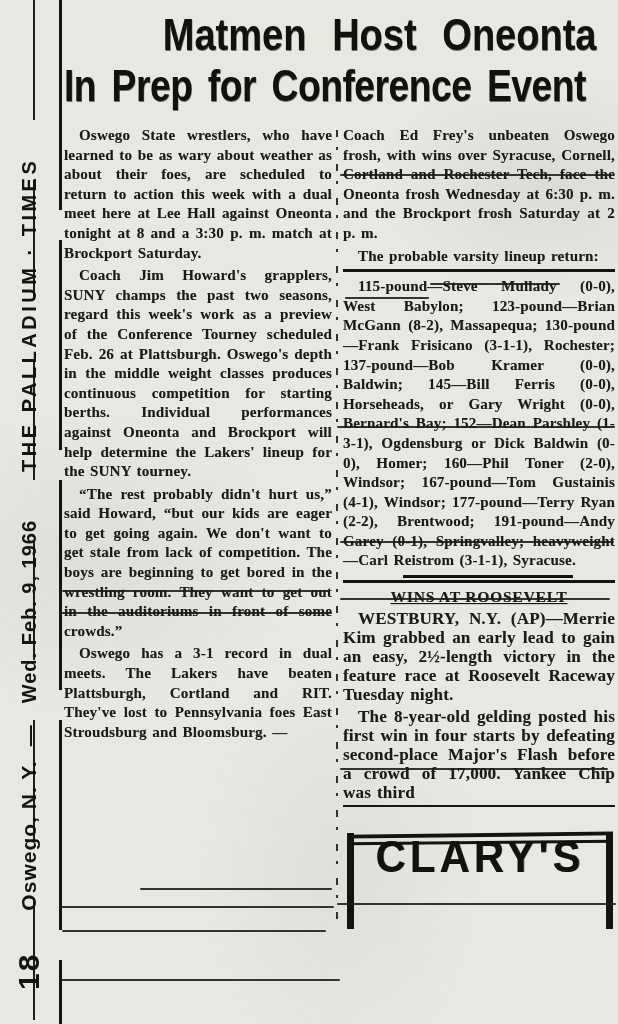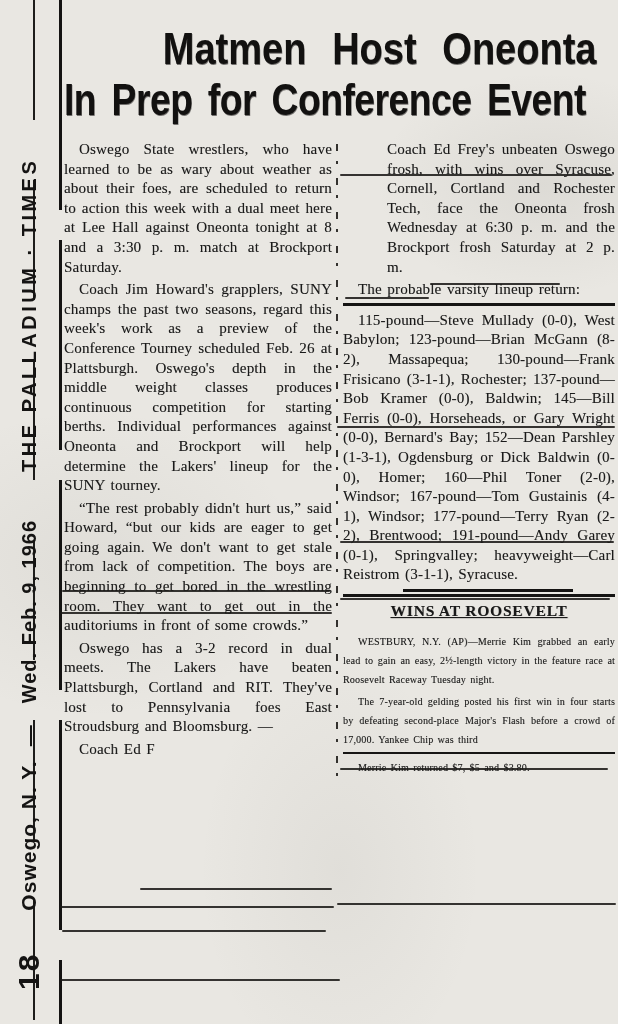--- a/index.html
+++ b/index.html
@@ -26,50 +26,50 @@
     transform-origin:0 0; transform:rotate(-90deg) translateX(-1024px);
     display:flex; align-items:center; font-family:"Liberation Sans", sans-serif;
     color:#151413; white-space:nowrap;
   }
   .mh-page { font-size:30px; font-weight:900; margin-left:34px; letter-spacing:2px; }
   .mh-city { font-size:21px; font-weight:700; margin-left:42px; letter-spacing:1px; }
   .mh-dash { font-size:21px; font-weight:700; margin-left:14px; }
   .mh-date { font-size:20px; font-weight:700; margin-left:22px; letter-spacing:1px; }
   .mh-paper { font-size:20px; font-weight:700; margin-left:48px; letter-spacing:3.5px; }
 
-  .content { position:absolute; left:64px; top:24px; width:552px; }
+  .content { position:absolute; left:64px; top:10px; width:552px; }
 
   .headline { font-family:"Liberation Sans", sans-serif; font-weight:700; color:#121110;
     text-shadow:0.5px 0.5px 0 rgba(18,17,16,0.55); }
   .headline-1 { font-size:40px; line-height:50px; padding-left:104px; white-space:nowrap;
     word-spacing:16px; transform:scale(0.95,1.1); transform-origin:left center; }
   .headline-2 { font-size:40px; line-height:52px; white-space:nowrap; letter-spacing:-0.5px;
     word-spacing:6px; transform:scale(0.93,1.1); transform-origin:left center; }
 
   .columns { display:flex; margin-top:14px; }
   .col-left { width:268px; }
   .col-divider { width:2px; margin:4px 5px 0 4px;
     background:repeating-linear-gradient(to bottom,#33312e 0 7px, transparent 7px 17px, #33312e 17px 20px, transparent 20px 34px); }
   .col-right { width:272px; }
 
   p.body {
     margin:0 0 3px; text-indent:15px; text-align:justify;
-    font-size:15px; line-height:19.6px; font-weight:400; letter-spacing:0.2px;
+    font-size:15px; line-height:19.6px; font-weight:700; letter-spacing:0.2px;
     word-spacing:1.5px; text-shadow:0.3px 0.3px 0 rgba(26,25,23,0.35);
   }
-  p.noindent { text-indent:0;margin-left:44px; }
+  p.noindent { text-indent:0; }
   .stray-line { margin-bottom:0; }
 
   .rule-h { height:3px; background:#151413; margin:2px 0 5px; }
   .section-rule { position:relative; height:3px; background:#151413; margin:9px 0 5px; }
   .section-rule::after { content:""; position:absolute; top:-5px; left:60px; width:170px; height:3px; background:#141312; }
 
   .wins-heading { text-align:center; font-weight:700; font-size:15.5px; letter-spacing:0.8px;
-    text-decoration:underline; margin:1px 0 12px; text-shadow:0.4px 0.4px 0 rgba(20,19,18,0.4); }
-  .roosevelt p.body { font-size:10px; line-height:19px; }
+    text-decoration:underline; margin:1px 0 3px; text-shadow:0.4px 0.4px 0 rgba(20,19,18,0.4); }
+  .roosevelt p.body { font-size:17px; line-height:19px; }
   .pay-rule { height:2px; background:#171615; margin:3px 0 4px; }
 
   .ad { position:relative; margin:9px 2px 0 4px; height:96px;
     border-left:7px solid #141312; border-right:7px solid #141312; }
   .ad-top-a { position:absolute; top:0; left:-7px; right:-7px; height:4px; background:#141312; transform:rotate(-0.7deg); }
   .ad-top-b { position:absolute; top:8px; left:-7px; right:-7px; height:3px; background:#141312; transform:rotate(-0.5deg); }
   .ad-name { margin-top:26px; text-align:center; font-family:"Liberation Sans", sans-serif;
     font-size:42px; font-weight:900; letter-spacing:4px; color:#121110;
     transform:scaleY(1.05); text-shadow:0.6px 0.6px 0 rgba(18,17,16,0.6); }
 
@@ -97,42 +97,45 @@
       <div class="headline-1">Matmen Host Oneonta</div>
       <div class="headline-2">In Prep for Conference Event</div>
     </div>
 
     <div class="columns">
 
       <div class="col-left">
         <p class="body">Oswego State wrestlers, who have learned to be as wary about weather as about their foes, are scheduled to return to action this week with a dual meet here at Lee Hall against Oneonta tonight at 8 and a 3:30 p. m. match at Brockport Saturday.</p>
         <p class="body">Coach Jim Howard's grapplers, SUNY champs the past two seasons, regard this week's work as a preview of the Conference Tourney scheduled Feb. 26 at Plattsburgh. Oswego's depth in the middle weight classes produces continuous competition for starting berths. Individual performances against Oneonta and Brockport will help determine the Lakers' lineup for the SUNY tourney.</p>
         <p class="body">“The rest probably didn't hurt us,” said Howard, “but our kids are eager to get going again. We don't want to get stale from lack of competition. The boys are beginning to get bored in the wrestling room. They want to get out in the auditoriums in front of some crowds.”</p>
-        <p class="body">Oswego has a 3-2 record in dual meets. The Lakers have beaten Plattsburgh, Cortland and RIT. They've lost to Pennsylvania foes East Stroudsburg and Bloomsburg. —</p>
-        <p class="body">Coach Ed F</p>
+        <p class="body">Oswego has a 3-1 record in dual meets. The Lakers have beaten Plattsburgh, Cortland and RIT. They've lost to Pennsylvania foes East Stroudsburg and Bloomsburg. —</p>
       </div>
 
       <div class="col-divider"></div>
 
       <div class="col-right">
         <p class="body noindent">Coach Ed Frey's unbeaten Oswego frosh, with wins over Syracuse, Cornell, Cortland and Rochester Tech, face the Oneonta frosh Wednesday at 6:30 p. m. and the Brockport frosh Saturday at 2 p. m.</p>
         <p class="body">The probable varsity lineup return:</p>
         <div class="rule-h"></div>
         <p class="body">115-pound—Steve Mullady (0-0), West Babylon; 123-pound—Brian McGann (8-2), Massapequa; 130-pound—Frank Frisicano (3-1-1), Rochester; 137-pound—Bob Kramer (0-0), Baldwin; 145—Bill Ferris (0-0), Horseheads, or Gary Wright (0-0), Bernard's Bay; 152—Dean Parshley (1-3-1), Ogdensburg or Dick Baldwin (0-0), Homer; 160—Phil Toner (2-0), Windsor; 167-pound—Tom Gustainis (4-1), Windsor; 177-pound—Terry Ryan (2-2), Brentwood; 191-pound—Andy Garey (0-1), Springvalley; heavyweight—Carl Reistrom (3-1-1), Syracuse.</p>
 
         <div class="section-rule"></div>
 
         <div class="roosevelt">
           <div class="wins-heading">WINS AT ROOSEVELT</div>
           <p class="body">WESTBURY, N.Y. (AP)—Merrie Kim grabbed an early lead to gain an easy, 2½-length victory in the feature race at Roosevelt Raceway Tuesday night.</p>
-          <p class="body">The 7-year-old gelding posted his first win in four starts by defeating second-place Major's Flash before a crowd of 17,000. Yankee Chip was third</p>
+          <p class="body">The 8-year-old gelding posted his first win in four starts by defeating second-place Major's Flash before a crowd of 17,000. Yankee Chip was third</p>
           <div class="pay-rule"></div>
-          <p class="body">Merrie Kim returned $7, $5 and $3.80.</p>
         </div>
 
+        <div class="ad">
+          <div class="ad-top-a"></div>
+          <div class="ad-top-b"></div>
+          <div class="ad-name">CLARY'S</div>
+        </div>
       </div>
 
     </div>
   </div>
 
   <div class="crease" style="left:340px; top:174px; width:272px;"></div>
   <div class="crease" style="left:430px; top:283px; width:130px; height:1.5px;"></div>
   <div class="crease" style="left:345px; top:297px; width:84px; height:1.5px;"></div>
   <div class="crease" style="left:337px; top:426px; width:278px;"></div>
   <div class="crease" style="left:340px; top:541px; width:274px;"></div>

